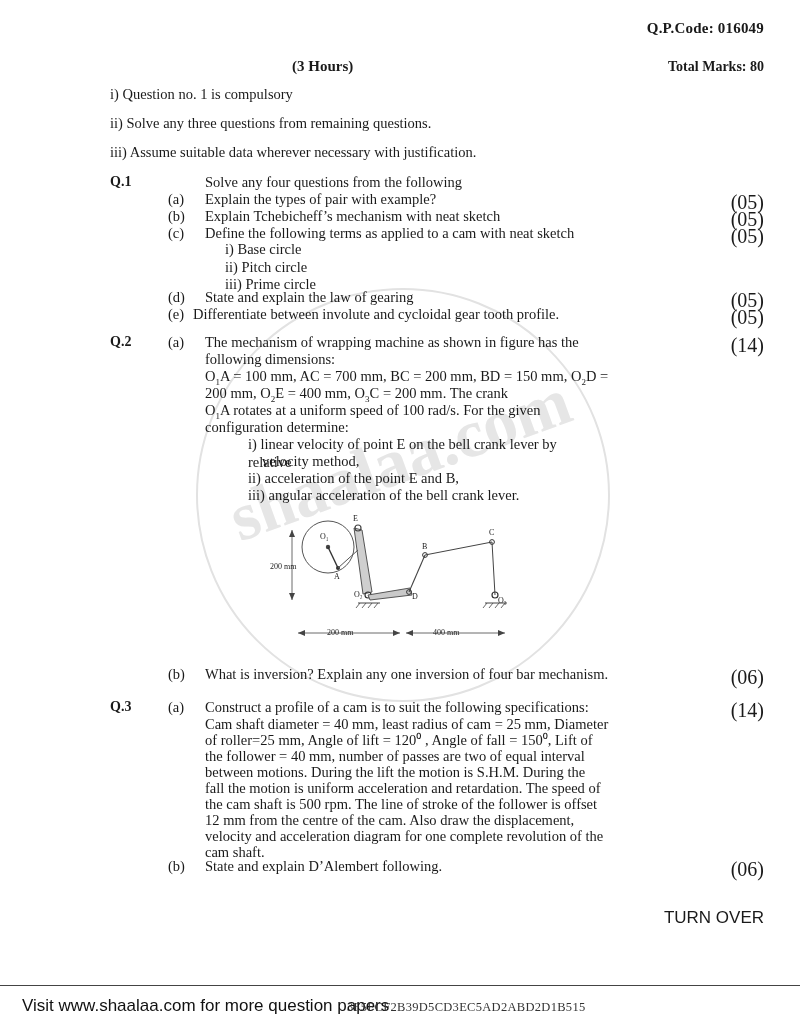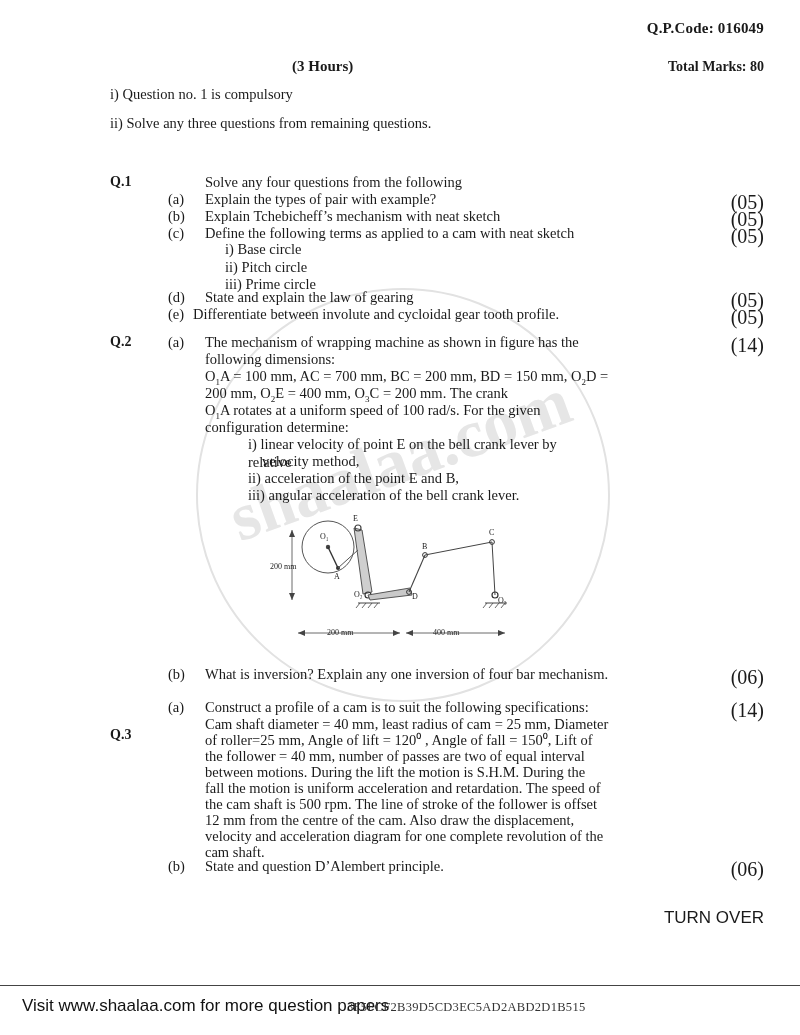--- a/index.html
+++ b/index.html
@@ -176,20 +176,21 @@
 
   <div class="content">
 
     <div class="qpcode">Q.P.Code: 016049</div>
     <div class="hours">(3 Hours)</div>
     <div class="totalmarks">Total Marks: 80</div>
 
     <div class="instructions">
       <div>i) Question no. 1 is compulsory</div>
       <div>ii) Solve any three questions from remaining questions.</div>
+      <div>iii) Assume suitable data wherever necessary with justification.</div>
     </div>
 
     <div class="qnum" style="left:110px; top:174px;">Q.1</div>
     <div class="qtext" style="left:205px; top:174px;">Solve any four questions from the following</div>
 
     <div class="qlabel" style="left:168px; top:191px;">(a)</div>
     <div class="qtext" style="left:205px; top:191px;">Explain the types of pair with example?</div>
     <div class="marks" style="top:191px;">(05)</div>
 
     <div class="qlabel" style="left:168px; top:208px;">(b)</div>
@@ -301,37 +302,37 @@
       <div class="fig-label" style="left:142px; top:92px;">D</div>
       <div class="fig-label" style="left:83px; top:14px;">E</div>
       <div class="fig-label" style="left:84px; top:90px;">O₂</div>
       <div class="fig-label" style="left:228px; top:96px;">O₃</div>
     </div>
 
     <div class="qlabel" style="left:168px; top:666px;">(b)</div>
     <div class="qtext" style="left:205px; top:666px;">What is inversion? Explain any one inversion of four bar mechanism.</div>
     <div class="marks" style="top:666px;">(06)</div>
 
-    <div class="qnum" style="left:110px; top:699px;margin-top:28px;">Q.3</div>
+    <div class="qnum" style="left:110px; top:699px;">Q.3</div>
     <div class="qlabel" style="left:168px; top:699px;">(a)</div>
     <div class="marks" style="top:699px;">(14)</div>
 
     <div class="qtext" style="left:205px; top:699px;">Construct a profile of a cam is to suit the following specifications:</div>
     <div class="qtext" style="left:205px; top:716px;">Cam shaft diameter = 40 mm, least radius of cam = 25 mm, Diameter</div>
     <div class="qtext" style="left:205px; top:732px;">of roller=25 mm, Angle of lift = 120⁰ , Angle of fall = 150⁰, Lift of</div>
     <div class="qtext" style="left:205px; top:748px;">the follower = 40 mm, number of passes are two of equal interval</div>
     <div class="qtext" style="left:205px; top:764px;">between motions. During the lift the motion is S.H.M.  During the</div>
     <div class="qtext" style="left:205px; top:780px;">fall the motion is uniform acceleration and retardation. The speed of</div>
     <div class="qtext" style="left:205px; top:796px;">the cam shaft is 500  rpm. The line of stroke of the follower is offset</div>
     <div class="qtext" style="left:205px; top:812px;">12 mm from the centre of the cam. Also draw the displacement,</div>
     <div class="qtext" style="left:205px; top:828px;">velocity and acceleration diagram for one complete revolution of the</div>
     <div class="qtext" style="left:205px; top:844px;">cam shaft.</div>
 
     <div class="qlabel" style="left:168px; top:858px;">(b)</div>
-    <div class="qtext" style="left:205px; top:858px;">State and question D’Alembert principle.</div>
+    <div class="qtext" style="left:205px; top:858px;">State and explain D’Alembert following.</div>
     <div class="marks" style="top:858px;">(06)</div>
 
     <div class="turnover">TURN OVER</div>
     <div class="footer-line"></div>
     <div class="footer-left">Visit www.shaalaa.com for more question papers</div>
     <div class="footer-code">3F5FCF2B39D5CD3EC5AD2ABD2D1B515</div>
 
   </div>
 </div>
 

